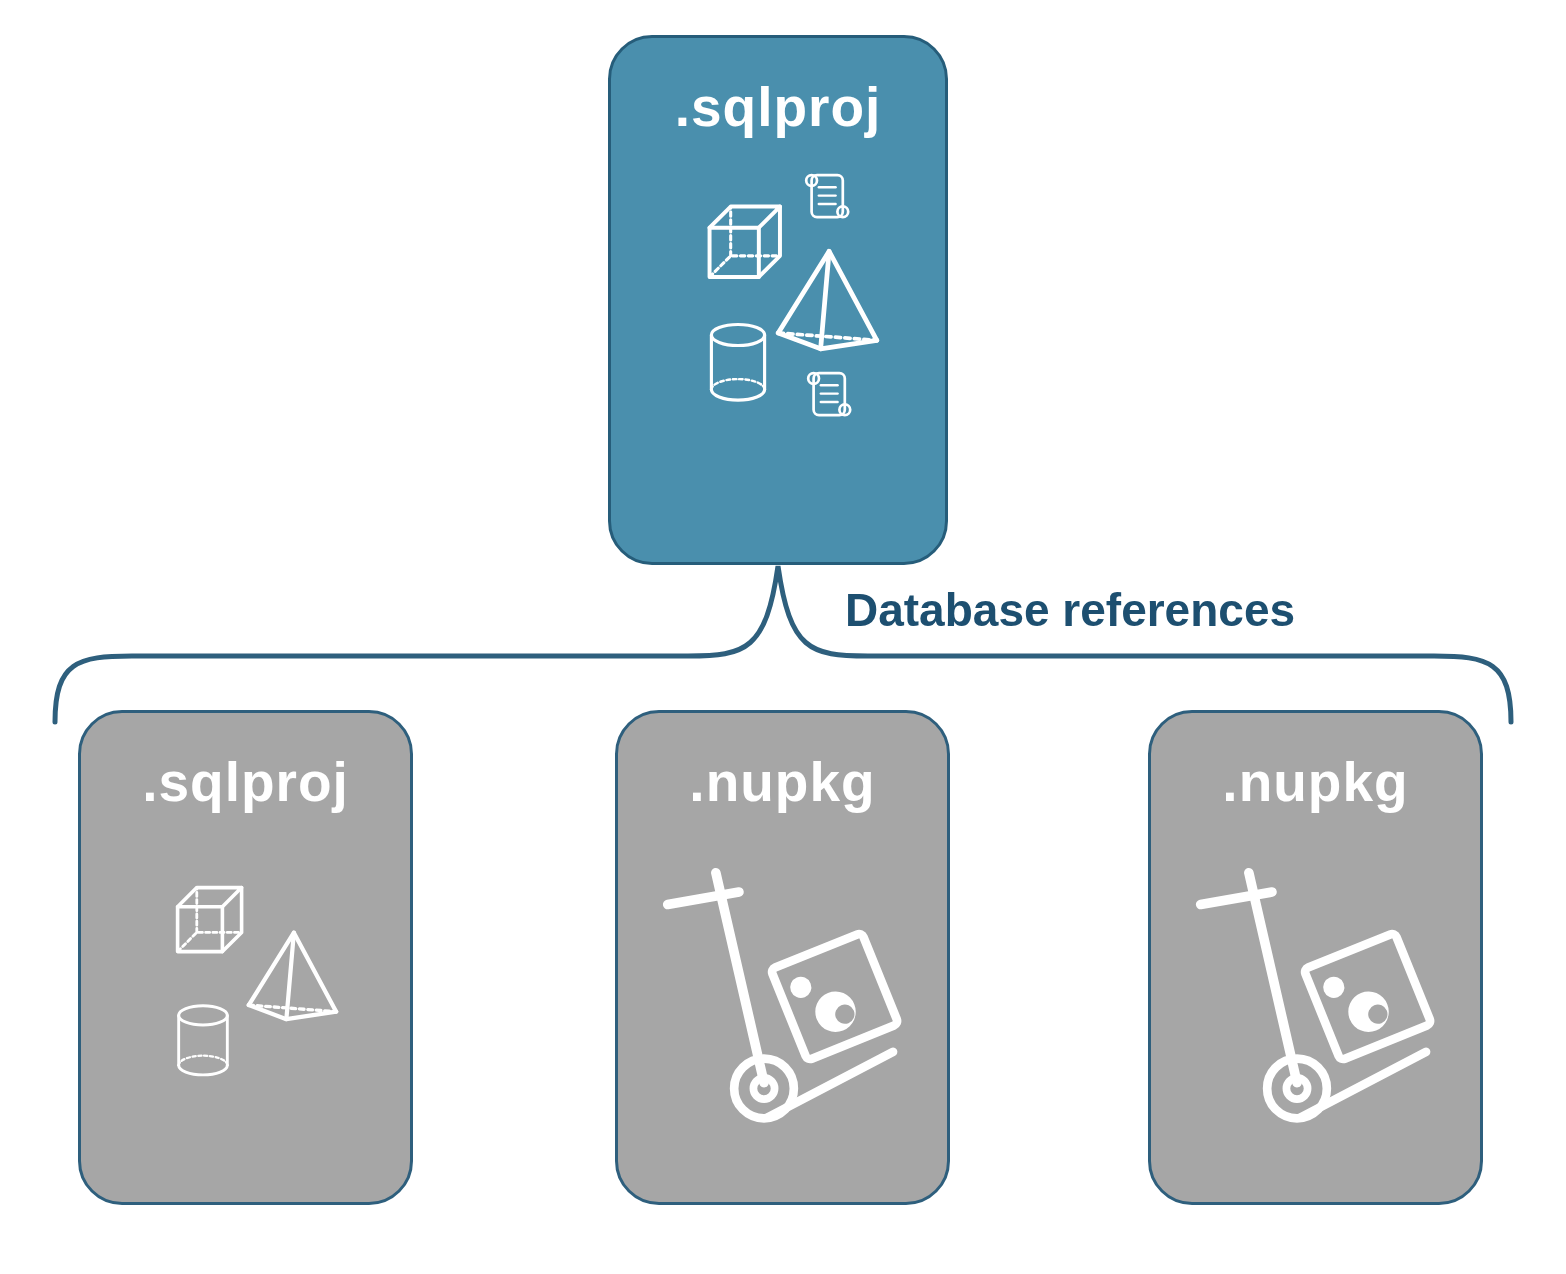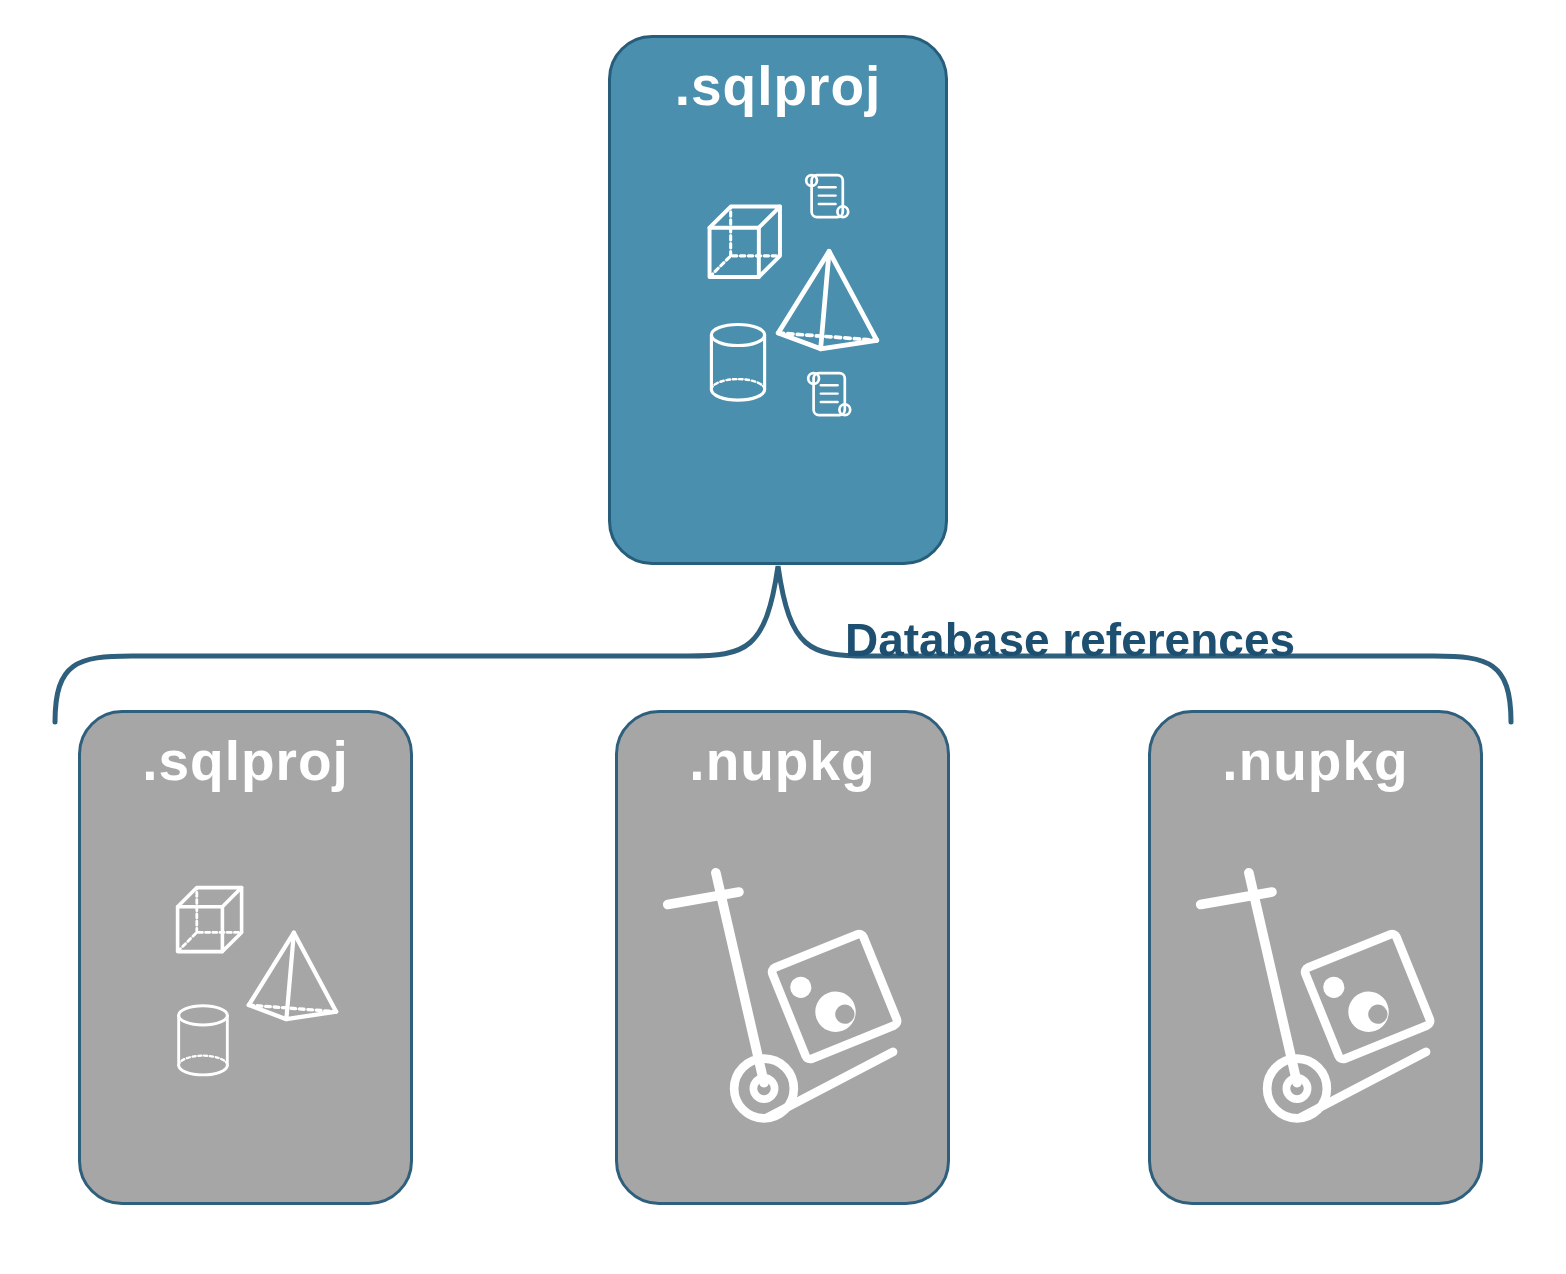--- a/index.html
+++ b/index.html
@@ -5,27 +5,27 @@
   html,body{margin:0;padding:0;background:#ffffff;font-family:"Liberation Sans",sans-serif;}
   .canvas{position:relative;width:1566px;height:1274px;background:#ffffff;overflow:hidden;}
 
   .node{position:absolute;border-radius:44px;box-sizing:border-box;}
   .node-root{left:608px;top:35px;width:340px;height:530px;background:#4a8fad;border:3px solid #265d7a;}
   .node-child{top:710px;width:335px;height:495px;background:#a6a6a6;border:3px solid #2e5f7d;}
   .child-1{left:78px;}
   .child-2{left:615px;}
   .child-3{left:1148px;}
 
-  .node-title{color:#ffffff;font-weight:700;font-size:55px;text-align:center;margin-top:16px;letter-spacing:1px;}
+  .node-title{color:#ffffff;font-weight:700;font-size:55px;text-align:center;margin-top:37px;letter-spacing:1px;}
 
   .icon{position:absolute;color:#ffffff;}
   .icon svg{display:block;width:100%;height:100%;}
 
   .connector-svg{position:absolute;left:0;top:0;width:1566px;height:1274px;pointer-events:none;}
-  .connector-label{position:absolute;left:845px;top:613px;font-size:46px;font-weight:700;color:#1d4f70;white-space:nowrap;}
+  .connector-label{position:absolute;left:845px;top:583px;font-size:46px;font-weight:700;color:#1d4f70;white-space:nowrap;}
 </style>
 </head>
 <body>
 
 <svg width="0" height="0" style="position:absolute" aria-hidden="true">
   <defs>
     <symbol id="sym-cube" viewBox="0 0 100 100">
       <g fill="none" stroke="currentColor" stroke-width="4.5" stroke-linejoin="round" stroke-linecap="round">
         <polygon points="12,36 68,36 68,92 12,92"></polygon>
         <polyline points="12,36 36,12 92,12 68,36"></polyline>

